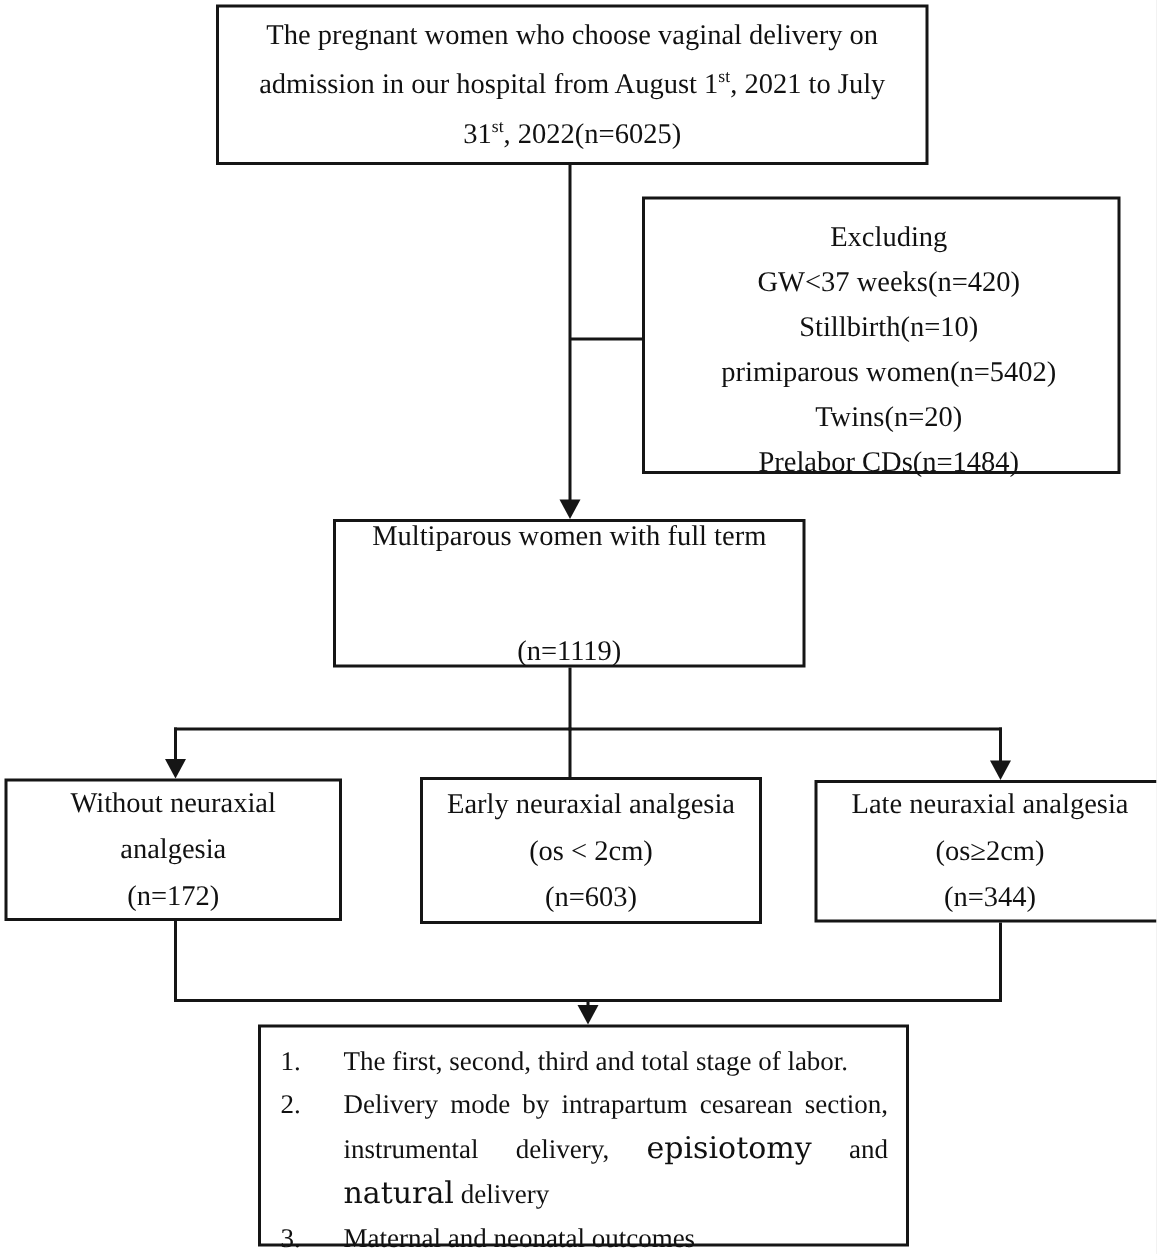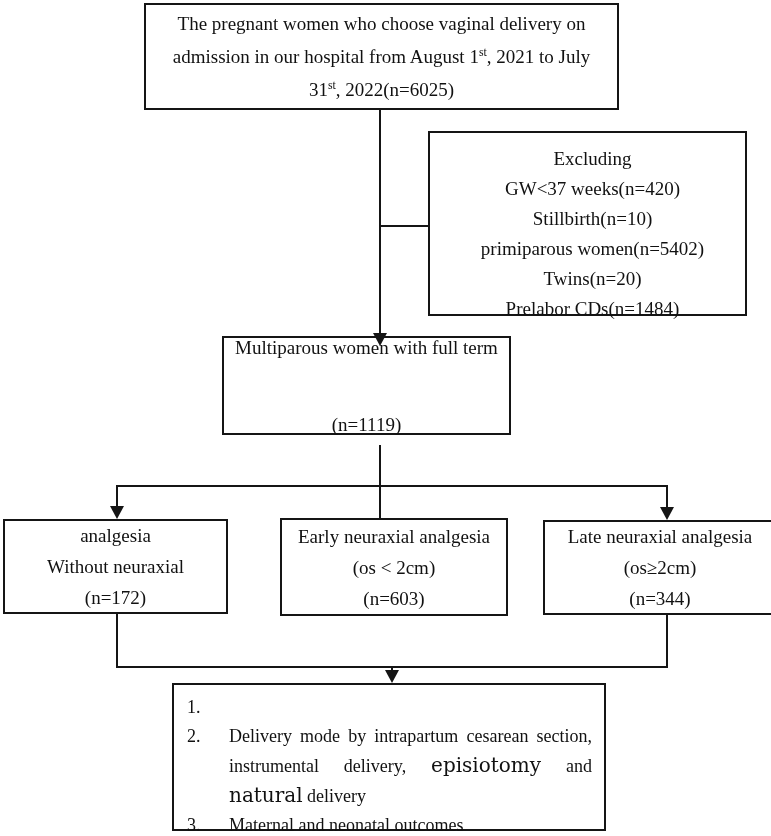--- a/index.html
+++ b/index.html
@@ -34,21 +34,21 @@
     left: 144px; top: 3px; width: 475px; height: 107px;
     font-size: 19px; line-height: 33px;
   }
   #exclusion-box {
     left: 428px; top: 131px; width: 319px; height: 185px;
     font-size: 19px; line-height: 30px;
     padding: 11px 6px 0 16px;
     text-align: center;
   }
   #multiparous-box {
-    left: 222px; top: 336px; width: 289px; height: 99px;
+    left: 222px; top: 346px; width: 315px; height: 99px;
     font-size: 19px; line-height: 33px; gap: 44px;
   }
   #no-analgesia-box {
     left: 3px; top: 519px; width: 225px; height: 95px;
     font-size: 19px; line-height: 31px;
   }
   #early-analgesia-box {
     left: 280px; top: 518px; width: 228px; height: 98px;
     font-size: 19px; line-height: 31px;
   }
@@ -101,40 +101,41 @@
     <div class="ln">Twins(n=20)</div>
     <div class="ln">Prelabor CDs(n=1484)</div>
   </div>
 
   <div class="box center-text" id="multiparous-box">
     <div class="ln">Multiparous women with full term</div>
     <div class="ln">(n=1119)</div>
   </div>
 
   <div class="box center-text" id="no-analgesia-box">
+    <div class="ln">Without neuraxial</div>
     <div class="ln">analgesia</div>
-    <div class="ln">Without neuraxial</div>
     <div class="ln">(n=172)</div>
   </div>
 
   <div class="box center-text" id="early-analgesia-box">
     <div class="ln">Early neuraxial analgesia</div>
     <div class="ln">(os &lt; 2cm)</div>
     <div class="ln">(n=603)</div>
   </div>
 
   <div class="box center-text" id="late-analgesia-box">
     <div class="ln">Late neuraxial analgesia</div>
     <div class="ln">(os≥2cm)</div>
     <div class="ln">(n=344)</div>
   </div>
 
   <div class="box" id="outcomes-box">
     <div class="list-row">
       <div class="list-num">1.</div>
+      <div class="list-text nowrap">The first, second, third and total stage of labor.</div>
     </div>
     <div class="list-row">
       <div class="list-num">2.</div>
       <div class="list-text justify"><span>Delivery mode by intrapartum cesarean section, instrumental delivery, </span><span class="alt-word">episiotomy</span><span> and </span><span class="alt-word">natural</span><span> delivery</span></div>
     </div>
     <div class="list-row">
       <div class="list-num">3.</div>
       <div class="list-text nowrap">Maternal and neonatal outcomes</div>
     </div>
   </div>

